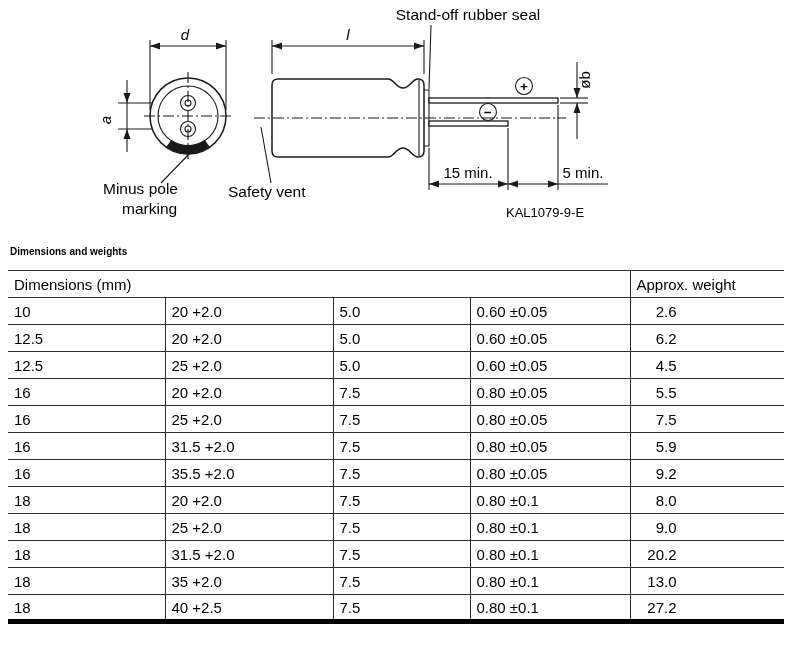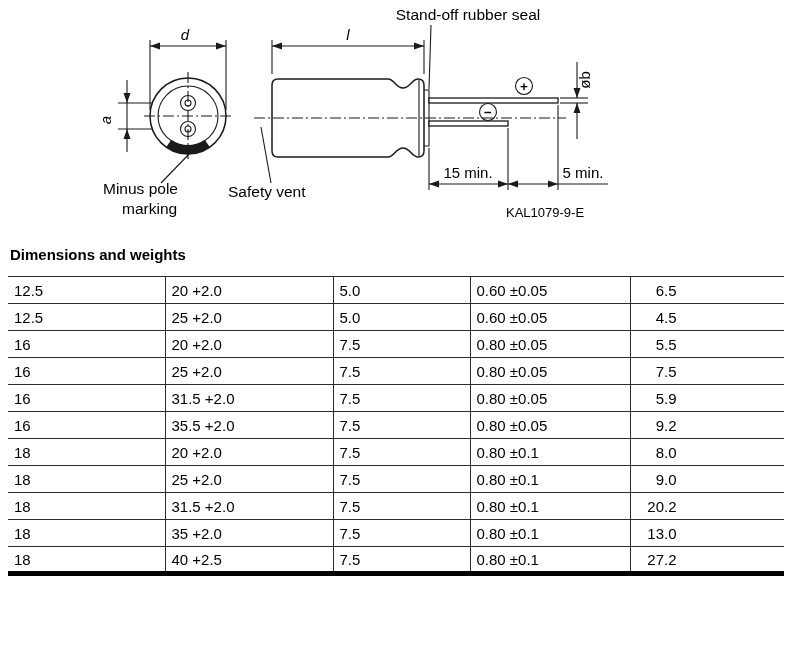--- a/index.html
+++ b/index.html
@@ -14,21 +14,21 @@
   svg .lbl { font-size:15.5px; }
   svg .code{ font-size:13px; }
   svg .sym { font-size:13.5px; font-weight:bold; }
   .thin { stroke:#1a1a1a; stroke-width:1.1; fill:none; }
   .ol   { stroke:#1a1a1a; stroke-width:1.5; fill:none; }
   .wire { stroke:#1a1a1a; stroke-width:1.3; fill:#fff; }
   .cl   { stroke-dasharray:11 3 2 3; }
   .arr  { fill:#1a1a1a; stroke:none; }
 
   
-  .section-title { font-size:15px; font-weight:bold; padding:14px 0 0 10px; }
+  .section-title { font-size:10px; font-weight:bold; padding:14px 0 0 10px; }
 
   
   .dims-table { border-collapse:collapse; table-layout:fixed; width:776px;
                 margin:13px 8px 0 8px; font-size:15px; border-bottom:5px solid #000; }
   .dims-table th, .dims-table td {
       border-top:1px solid #2b2b2b; font-weight:normal; text-align:left;
       padding:2px 6px; height:27px; vertical-align:middle; white-space:nowrap; }
   .dims-table thead tr { height:26px; }
   .vline { border-left:1px solid #2b2b2b; }
   .wspan { display:inline-block; width:40px; text-align:right; }
@@ -142,28 +142,39 @@
 
   <table class="dims-table">
     <colgroup>
       <col style="width:157px">
         <col style="width:168px">
         <col style="width:137px">
       <col style="width:160px">
         <col style="width:154px">
     </colgroup>
     <thead>
+      <tr>
+        <th colspan="4">Dimensions (mm)</th>
+        <th class="vline">Approx. weight</th>
+      </tr>
     </thead>
     <tbody>
         <tr>
-          <td>12.5</td>
+          <td>10</td>
           <td class="vline">20 +2.0</td>
           <td class="vline">5.0</td>
           <td class="vline">0.60 ±0.05</td>
-          <td class="vline"><span class="wspan">6.5</span></td>
+          <td class="vline"><span class="wspan">2.6</span></td>
+        </tr>
+        <tr>
+          <td>12.5</td>
+          <td class="vline">20 +2.0</td>
+          <td class="vline">5.0</td>
+          <td class="vline">0.60 ±0.05</td>
+          <td class="vline"><span class="wspan">6.2</span></td>
         </tr>
         <tr>
           <td>12.5</td>
           <td class="vline">25 +2.0</td>
           <td class="vline">5.0</td>
           <td class="vline">0.60 ±0.05</td>
           <td class="vline"><span class="wspan">4.5</span></td>
         </tr>
         <tr>
           <td>16</td>

